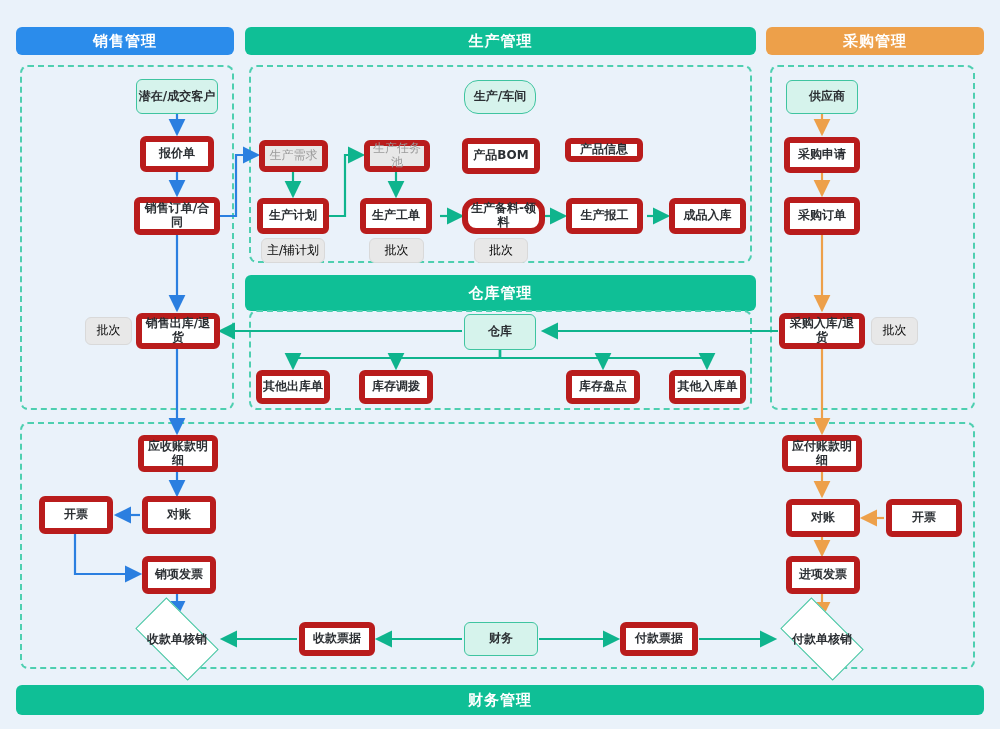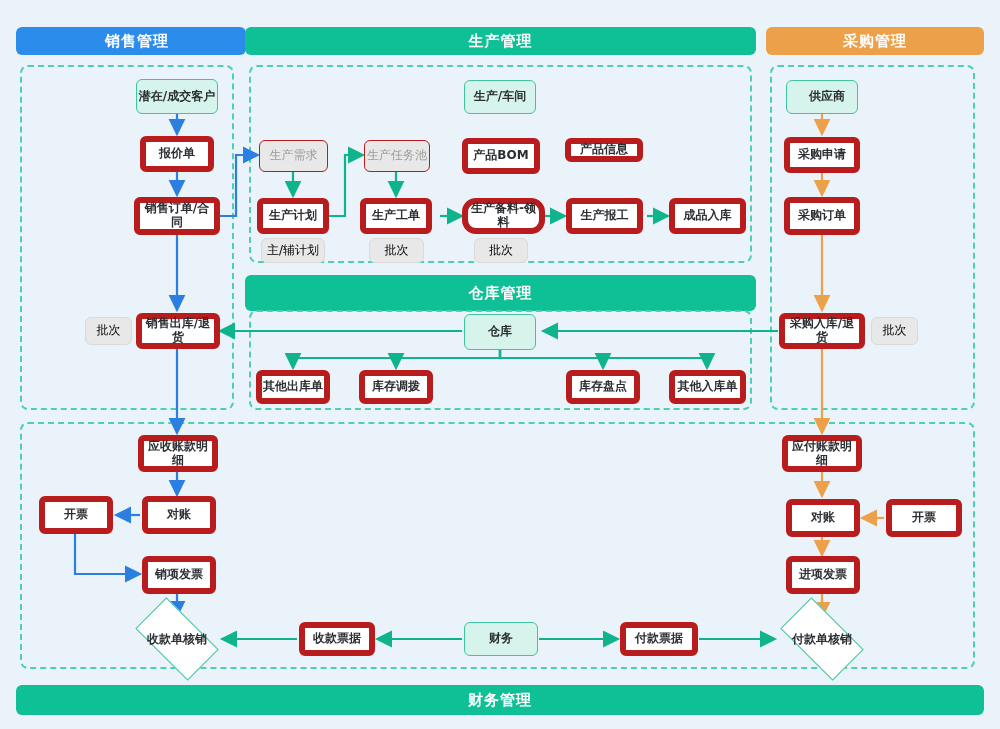--- a/index.html
+++ b/index.html
@@ -57,21 +57,21 @@
     font-weight:bold;
   }
   .node.gray{
     background:#e8e8e8;
     border:1px solid #d9d9d9;
     color:#000000;
     font-weight:normal;
   }
   .node.ghost{
     background:#e8e8e8;
-    border:1px solid #b91c1c;
+    border:6px solid #b91c1c;
     color:#9b9b9b;
     font-weight:normal;
   }
 
   
   .diamond{
     position:absolute;
     z-index:5;
   }
   .diamond .dshape{
@@ -149,21 +149,21 @@
       <path d="M539,639 L618,639" stroke="#0fb48d" marker-end="url(#ag)"></path>
       <path d="M699,639 L775,639" stroke="#0fb48d" marker-end="url(#ag)"></path>
 
       <path d="M822,472 L822,496" stroke="#eda04a" marker-end="url(#ao)"></path>
       <path d="M884,518 L862,518" stroke="#eda04a" marker-end="url(#ao)"></path>
       <path d="M822,537 L822,555" stroke="#eda04a" marker-end="url(#ao)"></path>
       <path d="M822,594 L822,617" stroke="#eda04a" marker-end="url(#ao)"></path>
     </g>
   </svg>
 
-  <div class="bar blue" style="left:16px;top:27px;width:218px;height:28px;padding-left:12px;">
+  <div class="bar blue" style="left:16px;top:27px;width:218px;height:28px;">
     <span>销售管理</span>
   </div>
   <div class="bar green" style="left:245px;top:27px;width:511px;height:28px;">
     <span>生产管理</span>
   </div>
   <div class="bar orange" style="left:766px;top:27px;width:218px;height:28px;">
     <span>采购管理</span>
   </div>
   <div class="bar green" style="left:245px;top:275px;width:511px;height:36px;">
     <span>仓库管理</span>
@@ -207,21 +207,21 @@
   <div class="node ghost" style="left:364px;top:140px;width:66px;height:32px;">
     <span>生产任务池</span>
   </div>
   <div class="node white" style="left:360px;top:198px;width:72px;height:36px;">
     <span>生产工单</span>
   </div>
   <div class="node gray" style="left:369px;top:238px;width:55px;height:25px;">
     <span>批次</span>
   </div>
 
-  <div class="node teal" style="left:464px;top:80px;width:72px;height:34px;">
+  <div class="node teal" style="left:464px;top:80px;width:72px;height:34px;border-radius:14px;">
     <span>生产/车间</span>
   </div>
   <div class="node white" style="left:462px;top:138px;width:78px;height:36px;">
     <span>产品BOM</span>
   </div>
   <div class="node white" style="left:565px;top:138px;width:78px;height:24px;">
     <span>产品信息</span>
   </div>
 
   <div class="node white" style="left:462px;top:198px;width:83px;height:36px;border-radius:14px;">

